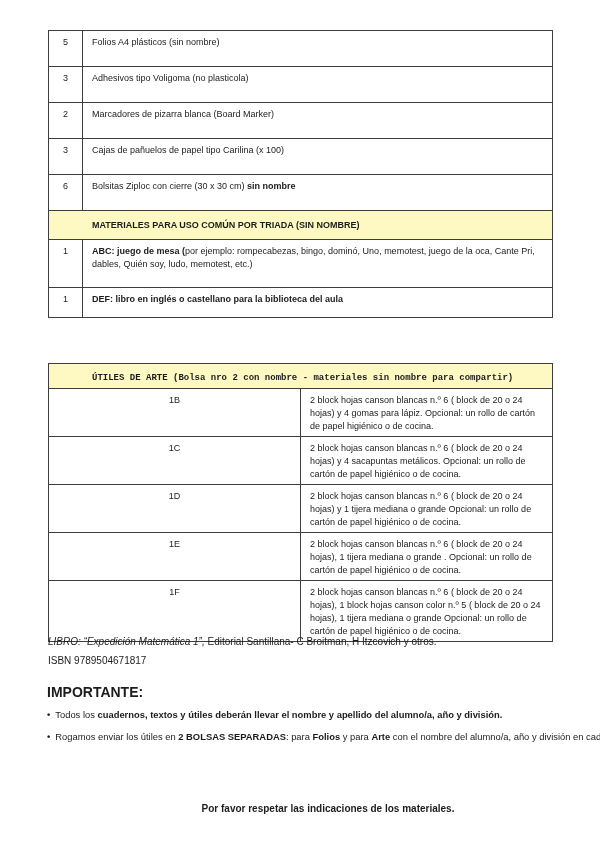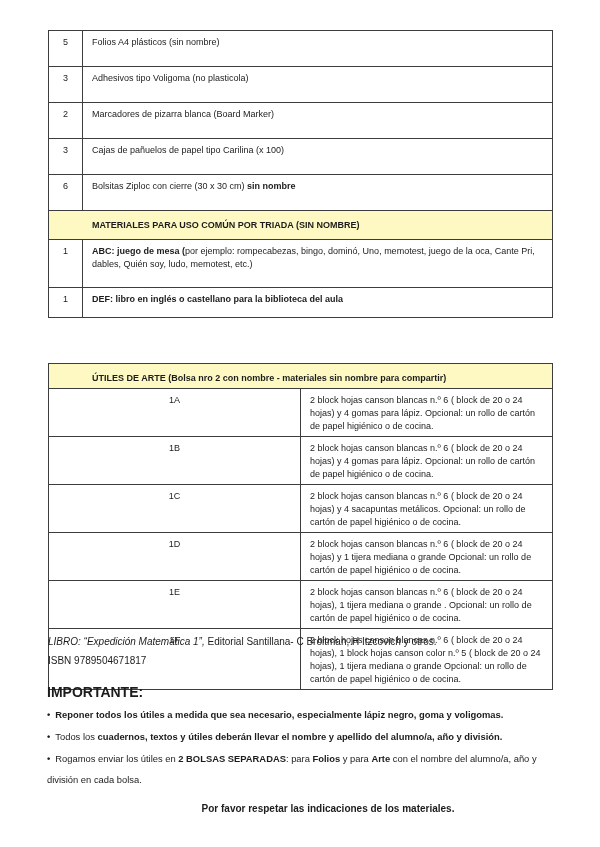--- a/index.html
+++ b/index.html
@@ -28,21 +28,21 @@
   }
   .bold{font-weight:bold;}
 
   
   #supplies-table tr.t1-item{height:36px;}
   #supplies-table tr.sec-header{height:29px;}
   #supplies-table tr.common-0{height:48px;}
   #supplies-table tr.common-1{height:30px;}
 
   
-  #arte-table tr.sec-header{height:20px;}
+  #arte-table tr.sec-header{height:20px;font-family:Liberation Mono, monospace;}
   #arte-table tr.arte-0{height:40px;}
   #arte-table tr.arte-1{height:40px;}
   #arte-table tr.arte-2{height:38px;}
   #arte-table tr.arte-3{height:38px;}
   #arte-table tr.arte-4{height:38px;}
   #arte-table tr.arte-5{height:44px;}
 
   #table1-wrap{left:48px;top:30px;}
   #table2-wrap{left:48px;top:363px;}
 
@@ -106,24 +106,20 @@
 </div>
 
 <div class="abs" id="table2-wrap">
   <table id="arte-table">
     <tbody>
       <tr class="sec-header">
         <td colspan="2">ÚTILES DE ARTE (Bolsa nro 2 con nombre  - materiales sin nombre para compartir)</td>
       </tr>
     </tbody>
     <tbody>
-        <tr class="arte-0">
-          <td class="qty">1A</td>
-          <td>2 block hojas canson blancas n.º 6 ( block de 20 o 24 hojas)  y 4 gomas para lápiz. Opcional: un rollo de cartón de papel higiénico o de cocina.</td>
-        </tr>
         <tr class="arte-1">
           <td class="qty">1B</td>
           <td>2 block hojas canson blancas n.º 6 ( block de 20 o 24 hojas) y 4 gomas para lápiz. Opcional: un rollo de cartón de papel higiénico o de cocina.</td>
         </tr>
         <tr class="arte-2">
           <td class="qty">1C</td>
           <td>2 block hojas canson blancas n.º 6 ( block de 20 o 24 hojas) y 4 sacapuntas metálicos. Opcional: un rollo de cartón de papel higiénico o de cocina.</td>
         </tr>
         <tr class="arte-3">
           <td class="qty">1D</td>
@@ -142,19 +138,18 @@
 </div>
 
 <div class="abs" id="book-section">
   <div><span id="book-title">LIBRO: “Expedición Matemática 1”,</span><span> Editorial Santillana- C Broitman, H Itzcovich y otros.</span></div>
   <div>ISBN 9789504671817</div>
 </div>
 
 <div class="abs" id="importante-section">
   <p id="importante-title">IMPORTANTE:</p>
   <div id="importante-bullets">
-      <p class="bullet"><span class="dot">•</span><span class="bold">Reponer todos los útiles a medida que sea necesario, especialmente lápiz negro, goma y voligomas.</span></p>
       <p class="bullet"><span class="dot">•</span><span>Todos los </span><span class="bold">cuadernos, textos y útiles deberán llevar el nombre y apellido del alumno/a, año y división.</span></p>
       <p class="bullet"><span class="dot">•</span><span>Rogamos enviar los útiles en </span><span class="bold">2 BOLSAS SEPARADAS</span><span>: para </span><span class="bold">Folios</span><span> y para </span><span class="bold">Arte</span><span> con el nombre del alumno/a, año y división en cada bolsa.</span></p>
     </div>
 </div>
 
 <div class="abs" id="footer-line">Por favor respetar las indicaciones de los materiales.</div>
 
 </body></html>

